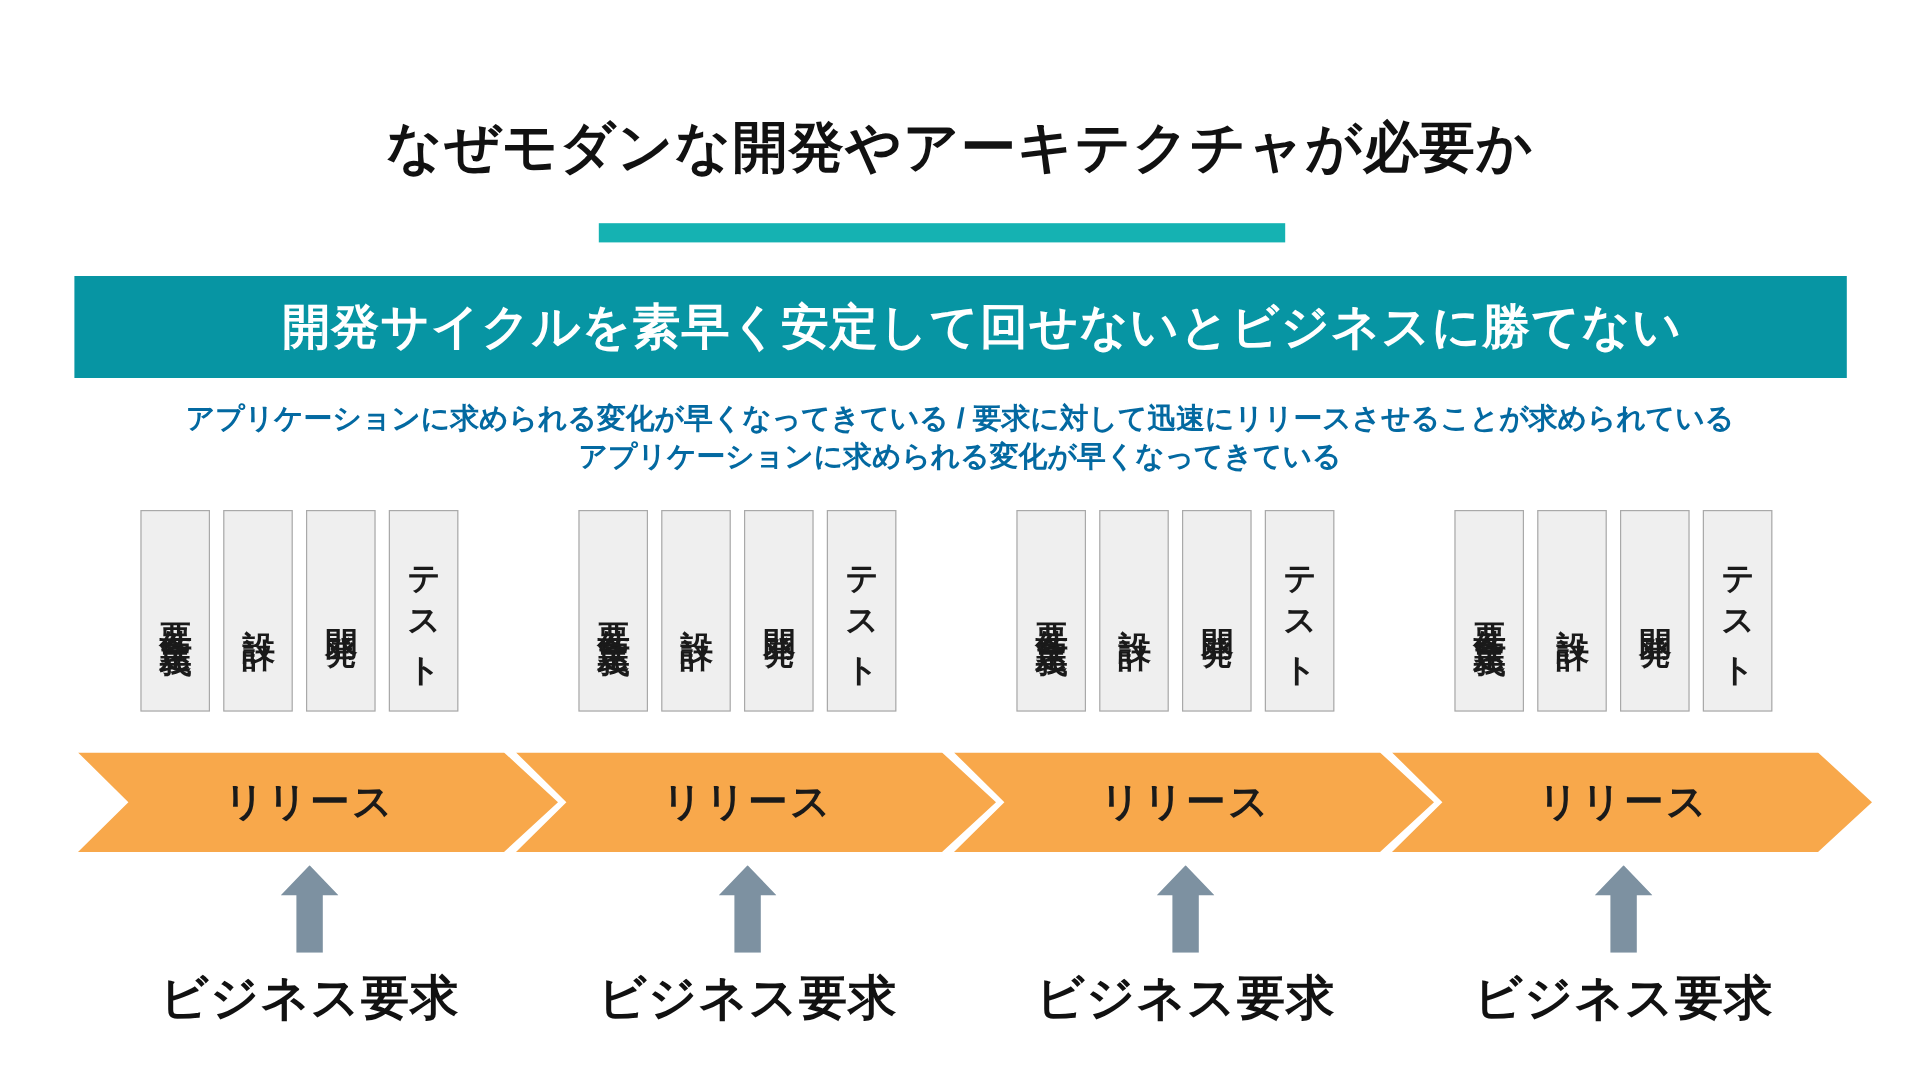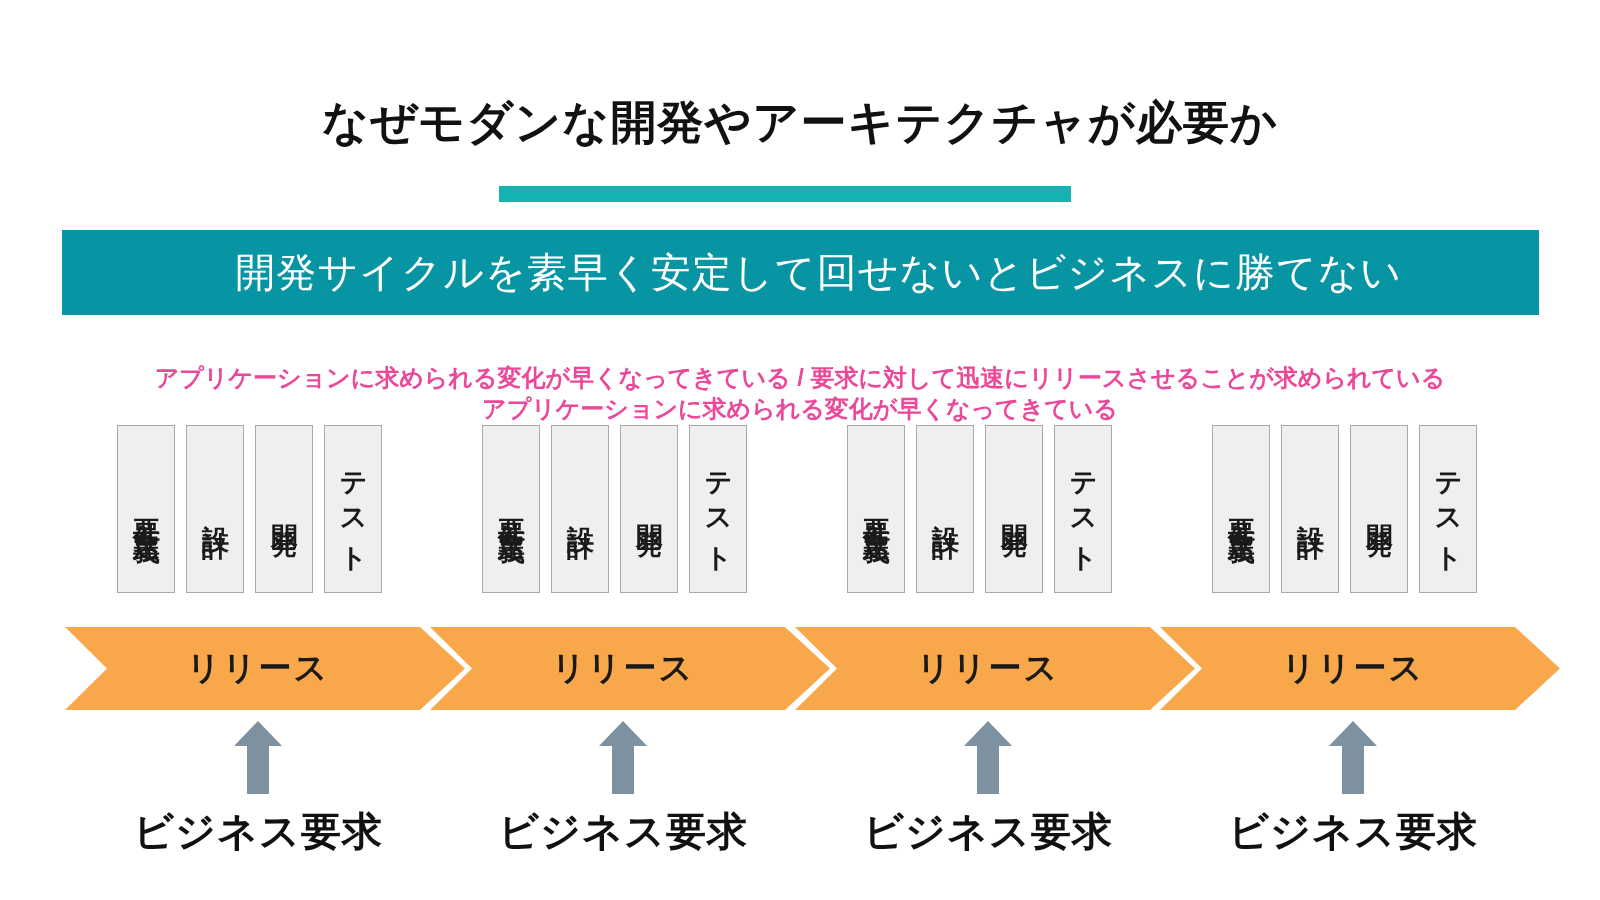--- a/index.html
+++ b/index.html
@@ -16,27 +16,27 @@
   }
   .underline {
     position:absolute; left:499px; top:186px; width:572px; height:16px;
     background:#15B2B2;
   }
   .banner {
     position:absolute; left:62px; top:230px; width:1477px; height:85px;
     background:#0795A3; display:flex; align-items:center; justify-content:center;
   }
   .banner span {
-    color:#ffffff; font-size:40px; font-weight:normal; letter-spacing:1px;
+    color:#ffffff; font-size:40px; font-weight:bold; letter-spacing:1px;
     white-space:nowrap;
     margin-left:36px;
   }
   .subtitle {
     position:absolute; left:0; top:334px; width:1600px; text-align:center;
-    font-size:24px; font-weight:bold; color:#ec4899; line-height:31px;margin-top:28px;
+    font-size:24px; font-weight:bold; color:#0369a1; line-height:31px;
   }
   .phase-row {
     position:absolute; top:425px; display:flex; gap:11px;
   }
   .phase-box {
     width:58px; height:168px; background:#EFEFEF; border:1px solid #A9A9A9;
     display:flex; align-items:center; justify-content:center; box-sizing:border-box;
   }
   .vtext {
     writing-mode:vertical-rl; text-orientation:upright;

